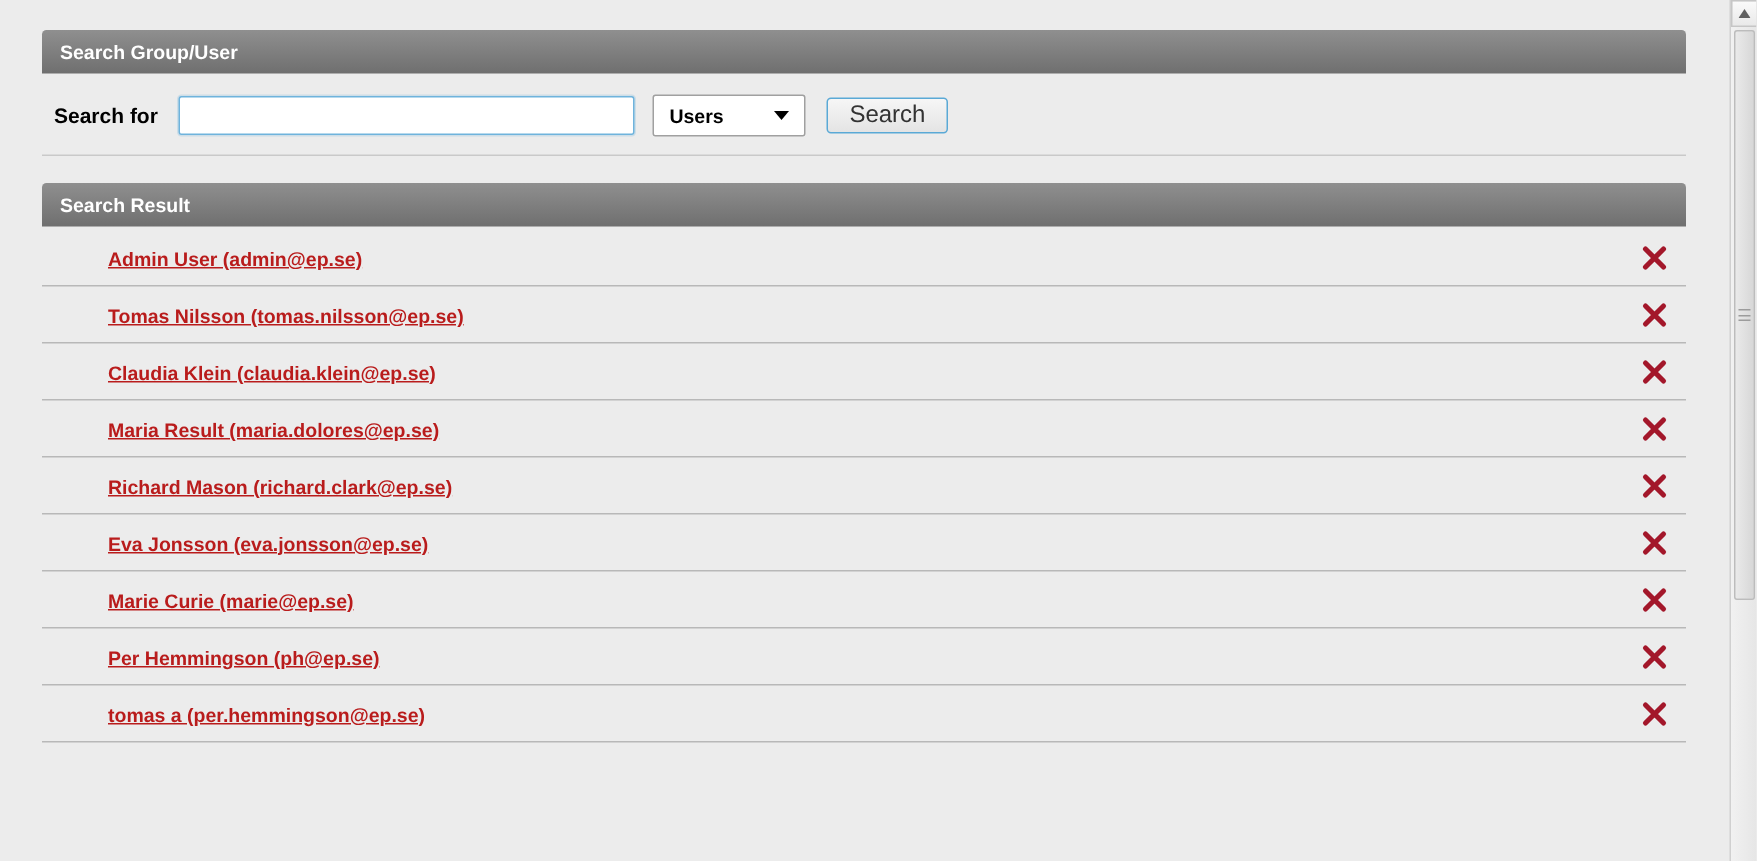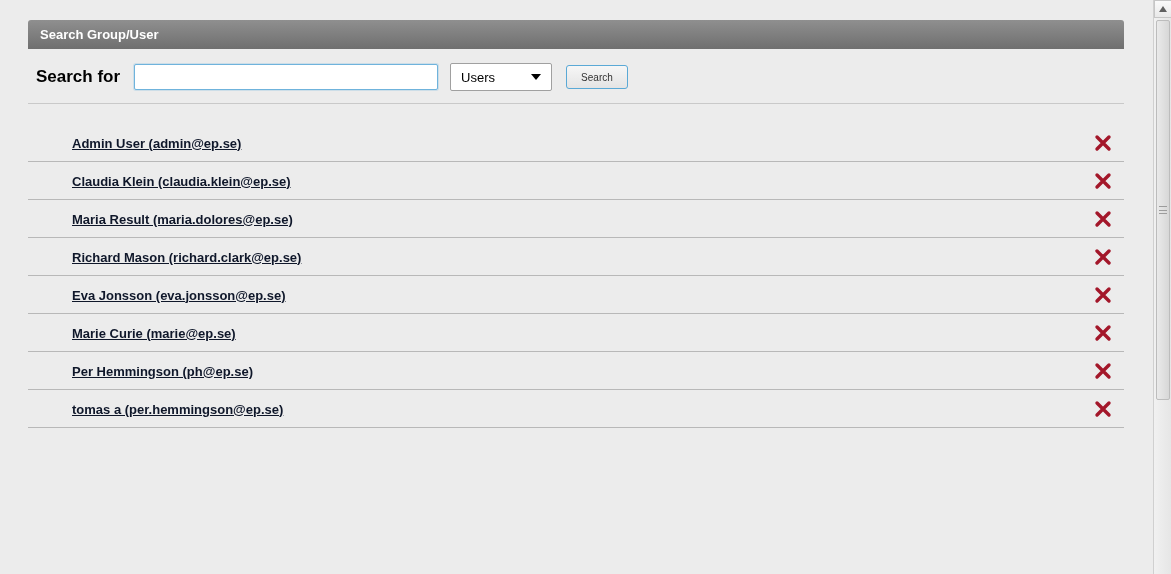--- a/index.html
+++ b/index.html
@@ -41,21 +41,21 @@
     border-radius: 3px 3px 0 0;
   }
   .search-row {
     display: flex;
     align-items: center;
     padding: 14px 0 12px 8px;
     border-bottom: 1px solid #c9c9c9;
   }
   .search-label {
     font-weight: bold;
-    font-size: 17px;
+    font-size: 14px;
     margin-right: 14px;
   }
   .text-input {
     width: 290px;
     height: 22px;
     border: 1px solid #6fb3dc;
     box-shadow: 0 0 0 1px rgba(111,179,220,0.25);
     padding: 1px 6px;
     font-size: 13px;
     background: #fff;
@@ -69,55 +69,56 @@
     border: 1px solid #a0a0a0;
     background: #fff;
     border-radius: 2px;
     display: flex;
     align-items: center;
     padding-left: 10px;
     margin-right: 14px;
     font-size: 13px;
     cursor: pointer;
     user-select: none;
+    font-weight: bold;
   }
   .select-wrap .caret {
     position: absolute;
     right: 10px;
     top: 50%;
     transform: translateY(-50%);
   }
   .caret svg { display:block; }
   .btn-search {
     height: 24px;
     padding: 0 14px;
     border: 1px solid #5aa9d6;
     border-radius: 3px;
     background: linear-gradient(to bottom, #f6f6f6, #e4e4e4);
-    font-size: 10px;
+    font-size: 16px;
     color: #333;
     cursor: pointer;
   }
   .result-list {
     border-top: 1px solid transparent;
   }
   .result-row {
     display: flex;
     align-items: center;
     justify-content: space-between;
     border-bottom: 1px solid #b8b8b8;
     padding: 8px 6px 7px 44px;
   }
   .result-row:first-child {
     border-top: 1px solid transparent;
   }
   .result-link {
     font-weight: bold;
     font-size: 13px;
-    color: #0f172a;
+    color: #b91c1c;
     text-decoration: underline;
     cursor: pointer;
   }
   .remove-btn {
     width: 22px;
     height: 22px;
     display: flex;
     align-items: center;
     justify-content: center;
     cursor: pointer;
@@ -196,24 +197,35 @@
               <svg width="10" height="6" viewBox="0 0 10 6">
                   <path d="M0 0 L10 0 L5 6 Z" fill="#000"></path>
                 </svg>
             </span>
           </div>
           <button class="btn-search">Search</button>
         </div>
       </div>
 
       <div class="panel">
+        <div class="panel-header">Search Result</div>
         <div class="result-list" id="result-list">
 
         <div class="result-row">
               <a class="result-link">Admin User (admin@ep.se)</a>
+              <div class="remove-btn">
+                <span>
+                  <svg width="18" height="18" viewBox="0 0 18 18">
+                    <path d="M3 3 L15 15 M15 3 L3 15" stroke="#a3172a" stroke-width="3.4" stroke-linecap="round"></path>
+                  </svg>
+                </span>
+              </div>
+            </div>
+            <div class="result-row">
+              <a class="result-link">Tomas Nilsson (tomas.nilsson@ep.se)</a>
               <div class="remove-btn">
                 <span>
                   <svg width="18" height="18" viewBox="0 0 18 18">
                     <path d="M3 3 L15 15 M15 3 L3 15" stroke="#a3172a" stroke-width="3.4" stroke-linecap="round"></path>
                   </svg>
                 </span>
               </div>
             </div>
             <div class="result-row">
               <a class="result-link">Claudia Klein (claudia.klein@ep.se)</a>

